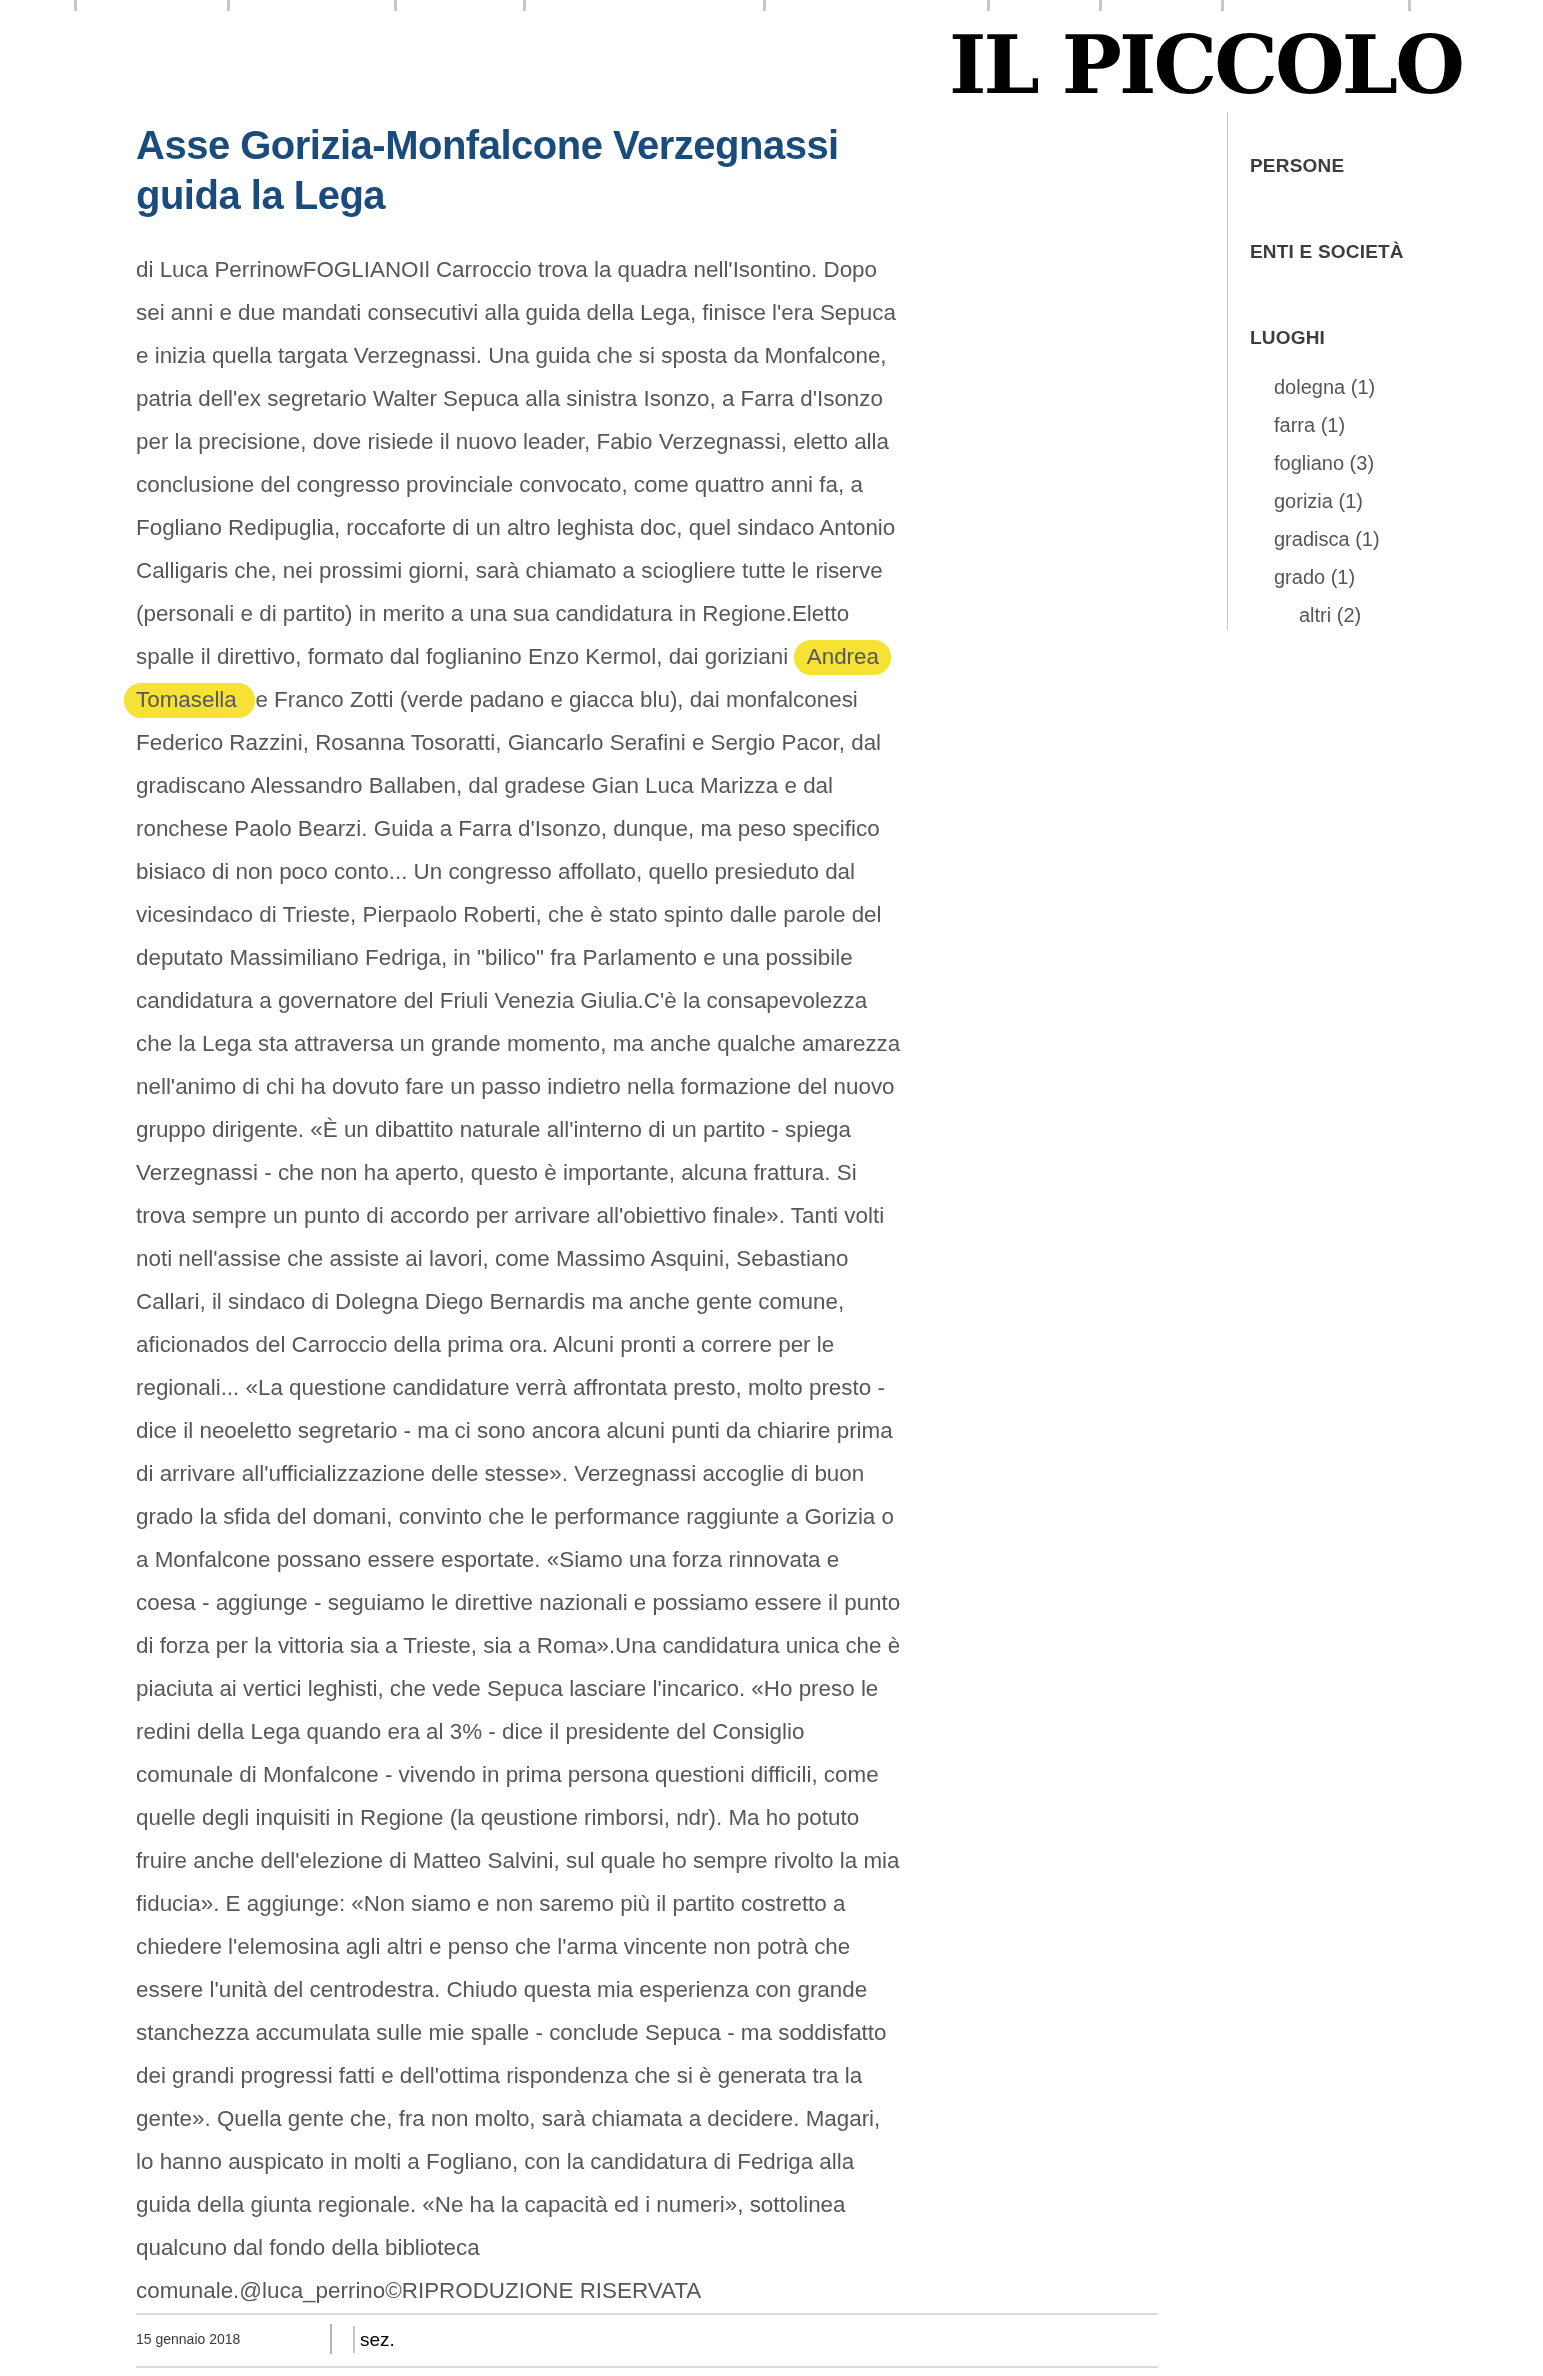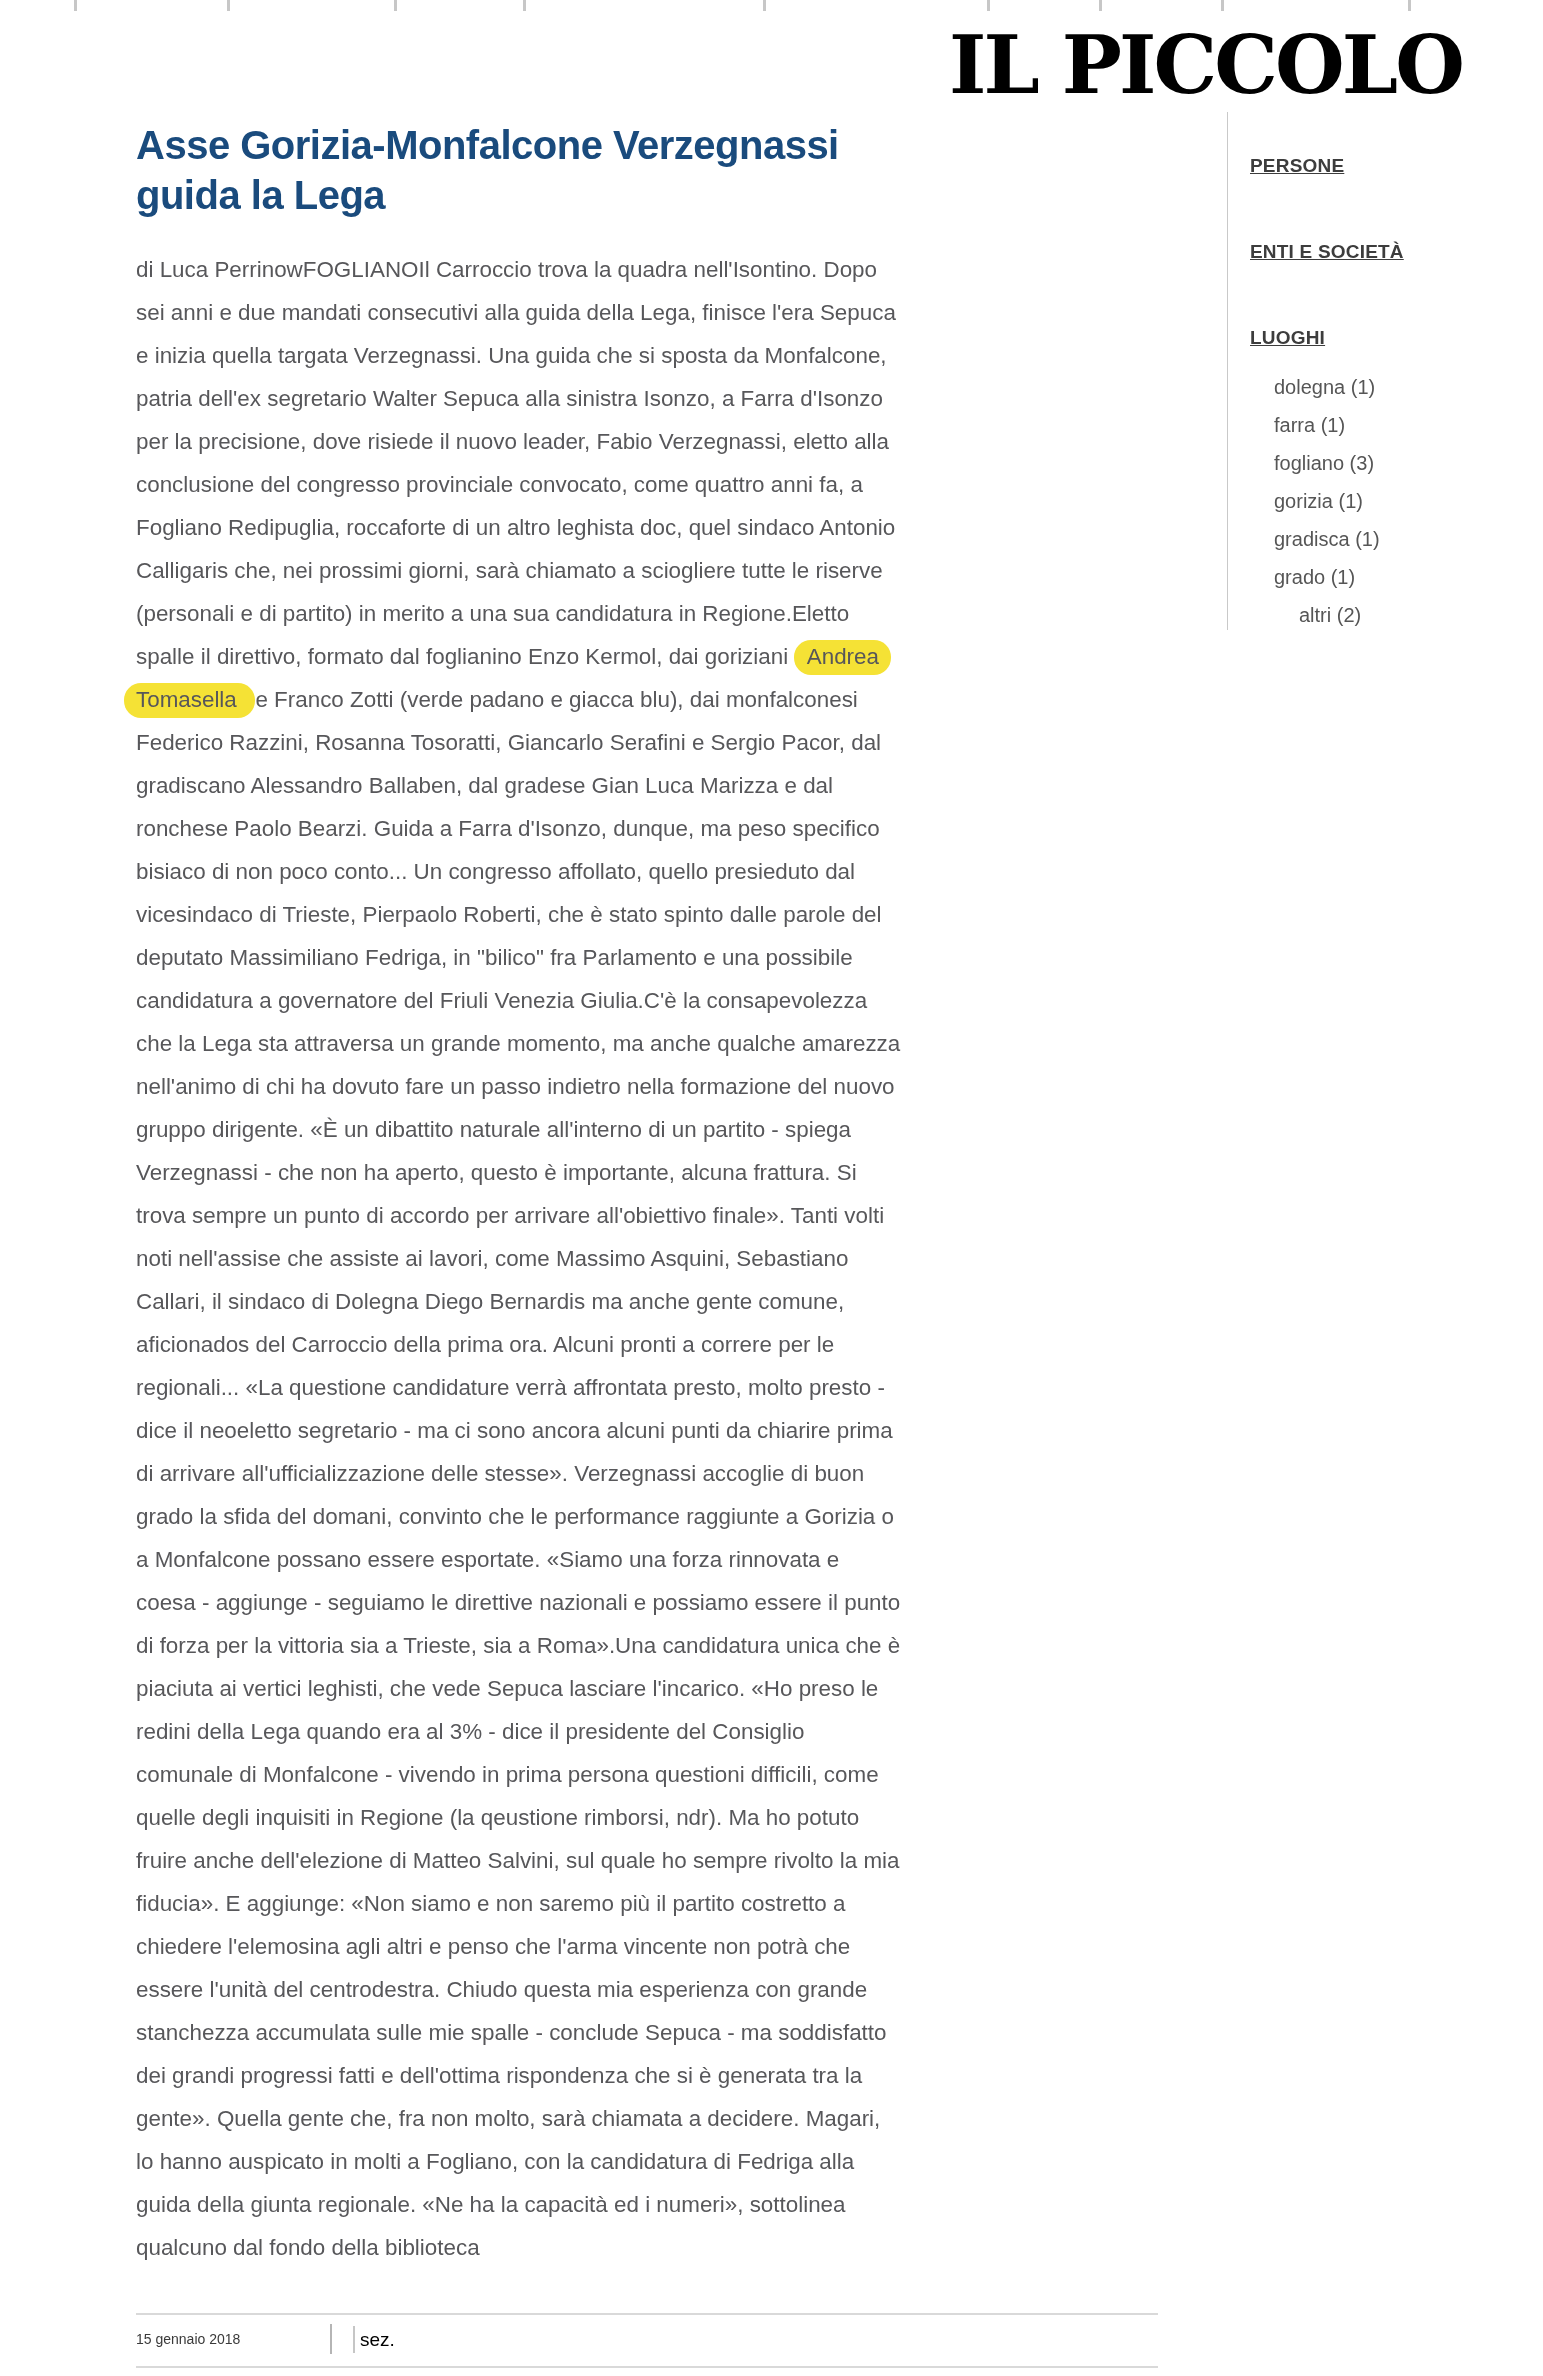--- a/index.html
+++ b/index.html
@@ -33,21 +33,21 @@
   }
   .body-line .hl:first-child{margin-left:-12.4px;}
   
   .sidebar{
     position:absolute;left:1227px;top:112px;width:314px;height:518px;
     border-left:1.9px solid #c9c9c9;
   }
   .sidebar-content{padding-left:22px;}
   .sb-h{
     margin:64px 0 0;font-size:19px;line-height:22px;font-weight:bold;
-    color:#3d3d3d;letter-spacing:0.2px;white-space:nowrap;text-decoration:underline;
+    color:#3d3d3d;letter-spacing:0.2px;white-space:nowrap;
   }
   .sb-h:first-child{margin-top:43px;}
   .sb-list{margin:19px 0 10px;padding:0;list-style:none;}
   .sb-item{
     font-size:20px;line-height:38px;color:#565656;padding-left:24px;white-space:nowrap;
     cursor:pointer;
   }
   .sb-item.more{padding-left:49px;}
   
   .rule{position:absolute;left:136px;width:1022px;height:1.9px;background:#d9d9d9;}
@@ -124,20 +124,21 @@
     <div class="body-line"><span>fruire anche dell'elezione di Matteo Salvini, sul quale ho sempre rivolto la mia</span></div>
     <div class="body-line"><span>fiducia». E aggiunge: «Non siamo e non saremo più il partito costretto a</span></div>
     <div class="body-line"><span>chiedere l'elemosina agli altri e penso che l'arma vincente non potrà che</span></div>
     <div class="body-line"><span>essere l'unità del centrodestra. Chiudo questa mia esperienza con grande</span></div>
     <div class="body-line"><span>stanchezza accumulata sulle mie spalle - conclude Sepuca - ma soddisfatto</span></div>
     <div class="body-line"><span>dei grandi progressi fatti e dell'ottima rispondenza che si è generata tra la</span></div>
     <div class="body-line"><span>gente». Quella gente che, fra non molto, sarà chiamata a decidere. Magari,</span></div>
     <div class="body-line"><span>lo hanno auspicato in molti a Fogliano, con la candidatura di Fedriga alla</span></div>
     <div class="body-line"><span>guida della giunta regionale. «Ne ha la capacità ed i numeri», sottolinea</span></div>
     <div class="body-line"><span>qualcuno dal fondo della biblioteca</span></div>
+    <div class="body-line"><span>comunale.@luca_perrino©RIPRODUZIONE RISERVATA</span></div>
   </div>
 
 <div class="sidebar">
   <div class="sidebar-content">
       <div class="sb-h">PERSONE</div>
       <ul class="sb-list"></ul>
       <div class="sb-h">ENTI E SOCIETÀ</div>
       <ul class="sb-list"></ul>
       <div class="sb-h">LUOGHI</div>
       <ul class="sb-list">

